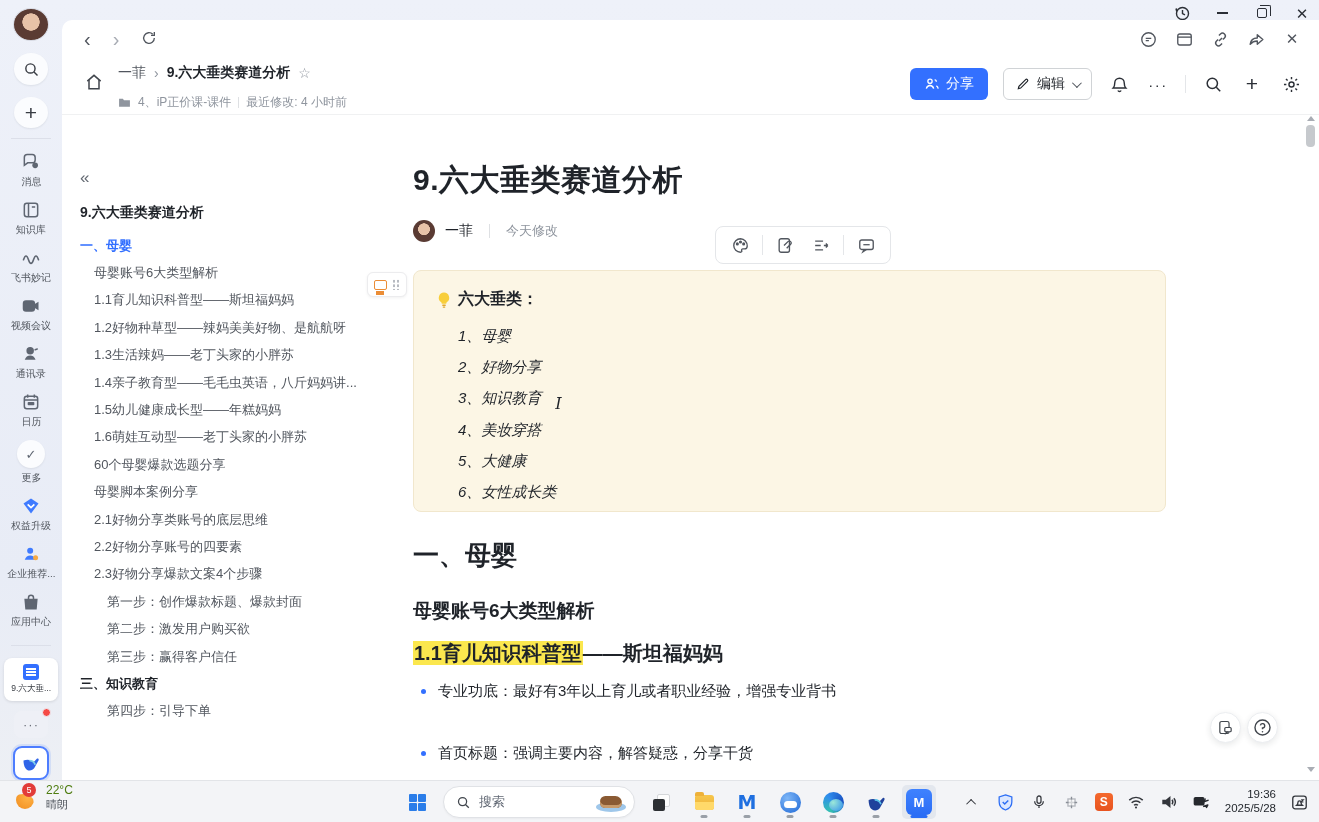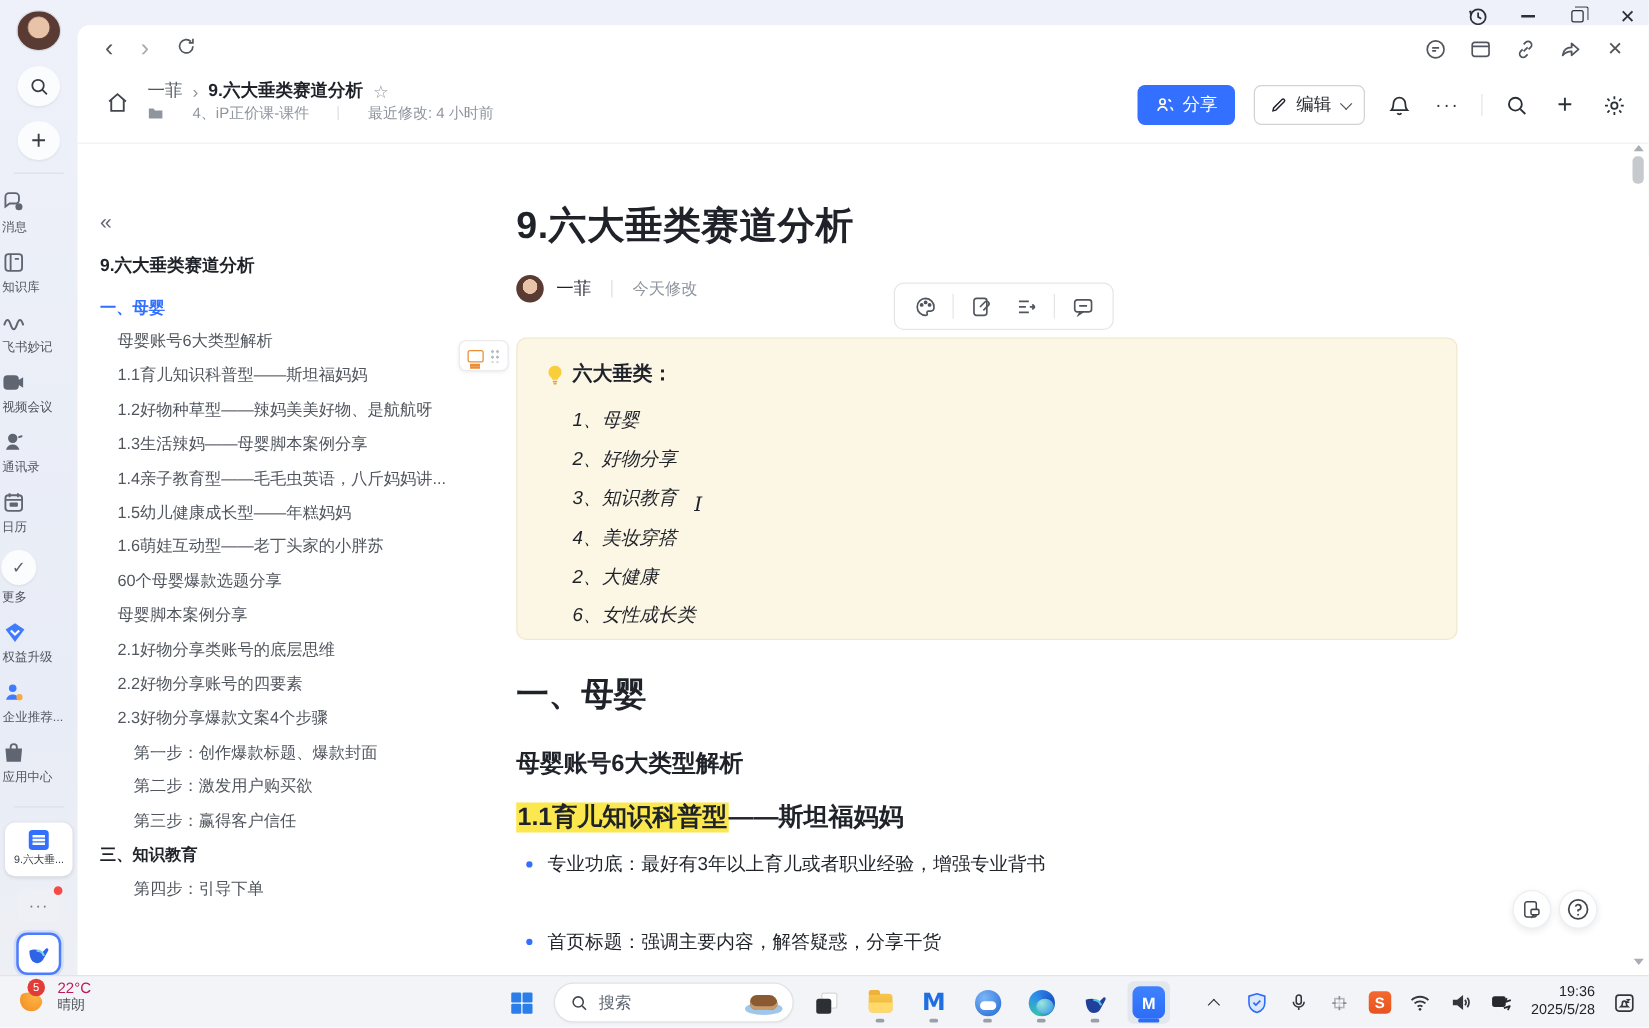--- a/index.html
+++ b/index.html
@@ -17,21 +17,21 @@
   .x-glyph { font-size:15px; line-height:1; color:#2b2f36; }
 
   
   .rail { position:absolute; left:0; top:0; width:62px; height:780px; display:flex; flex-direction:column; align-items:center; }
   .rail .avatar { width:36px; height:36px; border-radius:50%; margin-top:8px;
       background:radial-gradient(circle at 50% 42%, #e8c3a8 0 34%, #5a3b33 36% 70%, #40282a 100%); border:1px solid #d8dbe4; cursor:pointer;}
   .rail-btn { width:34px; height:34px; border-radius:50%; display:flex; align-items:center; justify-content:center; margin-top:12px; color:#383c43; cursor:pointer; }
   .rail-btn.white { background:#fbfcfe; box-shadow:0 1px 2px rgba(31,35,41,.08); }
   .rail-plus { font-size:21px; color:#383c43; font-weight:400; }
   .rail-div { width:40px; height:1px; background:#dcdfe9; margin:10px 0 2px; }
-  .nav-item { display:flex; flex-direction:column; align-items:flex-start; gap:3px; margin-top:11px; cursor:pointer; width:60px; }
+  .nav-item { display:flex; flex-direction:column; align-items:center; gap:3px; margin-top:11px; cursor:pointer; width:60px; }
   .nav-item .lbl { font-size:10.5px; color:#51565e; white-space:nowrap; transform:scale(.95); }
   .nav-item svg { display:block; }
   .doc-tab { margin-top:10px; width:54px; height:46px; background:#ffffff; border-radius:8px; box-shadow:0 1px 3px rgba(31,35,41,.12);
              display:flex; flex-direction:column; align-items:center; justify-content:center; gap:2px; cursor:pointer; }
   .doc-tab .lbl { font-size:9.5px; color:#383c43; transform:scale(.9); white-space:nowrap; }
   .doc-ico { width:16px; height:16px; background:#3370ff; border-radius:3px; position:relative; }
   .doc-ico:before { content:""; position:absolute; left:3px; top:4px; width:10px; height:1.6px; background:#fff; box-shadow:0 3px 0 #fff, 0 6px 0 #fff; }
   .more-tile { position:relative; margin-top:10px; width:34px; height:30px; background:#eef0f6; border-radius:7px; display:flex; align-items:center; justify-content:center; color:#6a6f78; font-size:13px; letter-spacing:1px; cursor:pointer; }
   .more-tile .dot { position:absolute; top:-3px; right:-3px; width:9px; height:9px; border-radius:50%; background:#f54a45; border:1.5px solid #eef1f9; }
   .feishu-tile { margin-top:8px; width:36px; height:36px; background:#fff; border-radius:9px; border:2px solid #4d7dff; display:flex; align-items:center; justify-content:center; cursor:pointer; box-shadow:0 0 0 2px rgba(77,125,255,.15); }
@@ -47,21 +47,21 @@
   .row2-icons .ic { width:22px; height:22px; display:flex; align-items:center; justify-content:center; cursor:pointer; }
 
   .header { position:absolute; left:0; top:42px; width:100%; height:52px; }
   .home-ic { position:absolute; left:22px; top:10px; cursor:pointer; }
   .crumbs { position:absolute; left:56px; top:2px; }
   .crumb-line1 { display:flex; align-items:center; gap:8px; font-size:14px; }
   .crumb-ws { color:#51565e; cursor:pointer; }
   .crumb-sep { color:#8f959e; font-size:14px; }
   .crumb-doc { font-weight:700; color:#1f2329; }
   .crumb-star { color:#8f959e; font-size:14px; cursor:pointer; }
-  .crumb-line2 { display:flex; align-items:center; gap:23px; margin-top:0; font-size:12px; color:#8f959e; }
+  .crumb-line2 { display:flex; align-items:center; gap:7px; margin-top:12px; font-size:12px; color:#8f959e; }
   .crumb-line2 .vbar { width:1px; height:11px; background:#dee0e3; }
 
   .header-actions { position:absolute; right:16px; top:6px; display:flex; align-items:center; gap:15px; }
   .btn-share { display:flex; align-items:center; gap:6px; background:#3370ff; color:#fff; font-size:14px; border-radius:6px; padding:7px 14px; cursor:pointer; }
   .btn-edit { display:flex; align-items:center; gap:7px; border:1px solid #d0d3d6; border-radius:6px; padding:6px 12px; font-size:14px; color:#1f2329; cursor:pointer; background:#fff; }
   .chev-down { width:7px; height:7px; border-right:1.5px solid #51565e; border-bottom:1.5px solid #51565e; transform:rotate(45deg) translateY(-2px); }
   .ha-ic { width:24px; height:24px; display:flex; align-items:center; justify-content:center; cursor:pointer; color:#2b2f36; }
   .ha-div { width:1px; height:18px; background:#e4e6e9; }
   .dots { font-size:15px; letter-spacing:1.5px; color:#2b2f36; }
   .card-div { position:absolute; left:0; top:94px; width:100%; height:1px; background:#f0f1f2; }
@@ -123,21 +123,21 @@
   .float-btn { position:absolute; width:31px; height:31px; border-radius:50%; background:#fff; border:1px solid #eceef1; box-shadow:0 2px 6px rgba(31,35,41,.1); display:flex; align-items:center; justify-content:center; cursor:pointer; color:#41464d; }
   .fb1 { left:1148px; top:692px; } .fb2 { left:1185px; top:692px; font-size:15px; font-weight:700; }
 
   
   .taskbar { position:absolute; left:0; top:780px; width:1319px; height:42px; background:#f3f4f7; border-top:1px solid #e2e4e8; }
   .weather { position:absolute; left:14px; top:3px; display:flex; align-items:center; gap:8px; cursor:pointer; }
   .moon { position:relative; width:24px; height:24px; }
   .moon:before { content:""; position:absolute; left:2px; top:6px; width:18px; height:18px; border-radius:50%; background:radial-gradient(circle at 65% 35%, #ffb347, #f08c1e); clip-path:ellipse(60% 46% at 40% 62%); }
   .moon .badge { position:absolute; left:8px; top:-2px; width:14px; height:14px; border-radius:50%; background:#e23c39; color:#fff; font-size:9px; display:flex; align-items:center; justify-content:center; }
   .weather .wt { display:flex; flex-direction:column; line-height:1.15; }
-  .weather .t1 { font-size:12px; color:#be185d; }
+  .weather .t1 { font-size:12px; color:#4d7c0f; }
   .weather .t2 { font-size:11px; color:#51565e; }
 
   .tb-center { position:absolute; left:400px; top:0; height:42px; display:flex; align-items:center; gap:9px; }
   .start { width:34px; height:34px; display:flex; align-items:center; justify-content:center; border-radius:5px; cursor:pointer; }
   .win-logo { width:17px; height:17px; display:grid; grid-template-columns:8px 8px; grid-template-rows:8px 8px; gap:1px; }
   .win-logo i { background:#2b7de9; border-radius:1px; }
   .search-pill { width:192px; height:32px; background:#fff; border:1px solid #e0e2e6; border-radius:17px; display:flex; align-items:center; padding:0 6px 0 12px; gap:8px; cursor:text; box-shadow:0 1px 2px rgba(0,0,0,.04); }
   .search-pill .ph { font-size:13px; color:#5f6672; flex:1; }
   .otter { width:34px; height:24px; position:relative; }
   .otter:before { content:""; position:absolute; left:2px; bottom:2px; width:30px; height:10px; border-radius:50%; background:#9fc7ea; }
@@ -401,21 +401,21 @@
     <div class="card-div"></div>
 
     <div class="outline">
       <div class="ol-collapse">«</div>
       <div class="ol-title">9.六大垂类赛道分析</div>
       <div class="ol-list">
         <div class="ol-item lv1 active">一、母婴</div>
         <div class="ol-item lv2">母婴账号6大类型解析</div>
         <div class="ol-item lv2">1.1育儿知识科普型——斯坦福妈妈</div>
         <div class="ol-item lv2">1.2好物种草型——辣妈美美好物、是航航呀</div>
-        <div class="ol-item lv2">1.3生活辣妈——母婴脚本案例分享</div>
+        <div class="ol-item lv2">1.3生活辣妈——老丁头家的小胖苏</div>
         <div class="ol-item lv2">1.4亲子教育型——毛毛虫英语，八斤妈妈讲...</div>
         <div class="ol-item lv2">1.5幼儿健康成长型——年糕妈妈</div>
         <div class="ol-item lv2">1.6萌娃互动型——老丁头家的小胖苏</div>
         <div class="ol-item lv2">60个母婴爆款选题分享</div>
         <div class="ol-item lv2">母婴脚本案例分享</div>
         <div class="ol-item lv2">2.1好物分享类账号的底层思维</div>
         <div class="ol-item lv2">2.2好物分享账号的四要素</div>
         <div class="ol-item lv2">2.3好物分享爆款文案4个步骤</div>
         <div class="ol-item lv3">第一步：创作爆款标题、爆款封面</div>
         <div class="ol-item lv3">第二步：激发用户购买欲</div>
@@ -477,21 +477,21 @@
         </span>
         <div class="callout-head">六大垂类：</div>
         <div class="callout-list">
           <div class="callout-item">1、母婴</div>
           <div class="callout-item">2、好物分享</div>
           <div class="callout-item">
               <span>3、知识教育</span>
               <span class="ibeam">I</span>
             </div>
           <div class="callout-item">4、美妆穿搭</div>
-          <div class="callout-item">2、大健康</div>
+          <div class="callout-item">5、大健康</div>
           <div class="callout-item">6、女性成长类</div>
         </div>
       </div>
 
       <h2 class="doc-h2">一、母婴</h2>
       <h3 class="doc-h3">母婴账号6大类型解析</h3>
       <h4 class="doc-h4"><span class="hl">1.1育儿知识科普型</span><span>——斯坦福妈妈</span></h4>
 
       <div class="bullet" style="top:662px">
           <span>专业功底：最好有3年以上育儿或者职业经验，增强专业背书</span>

